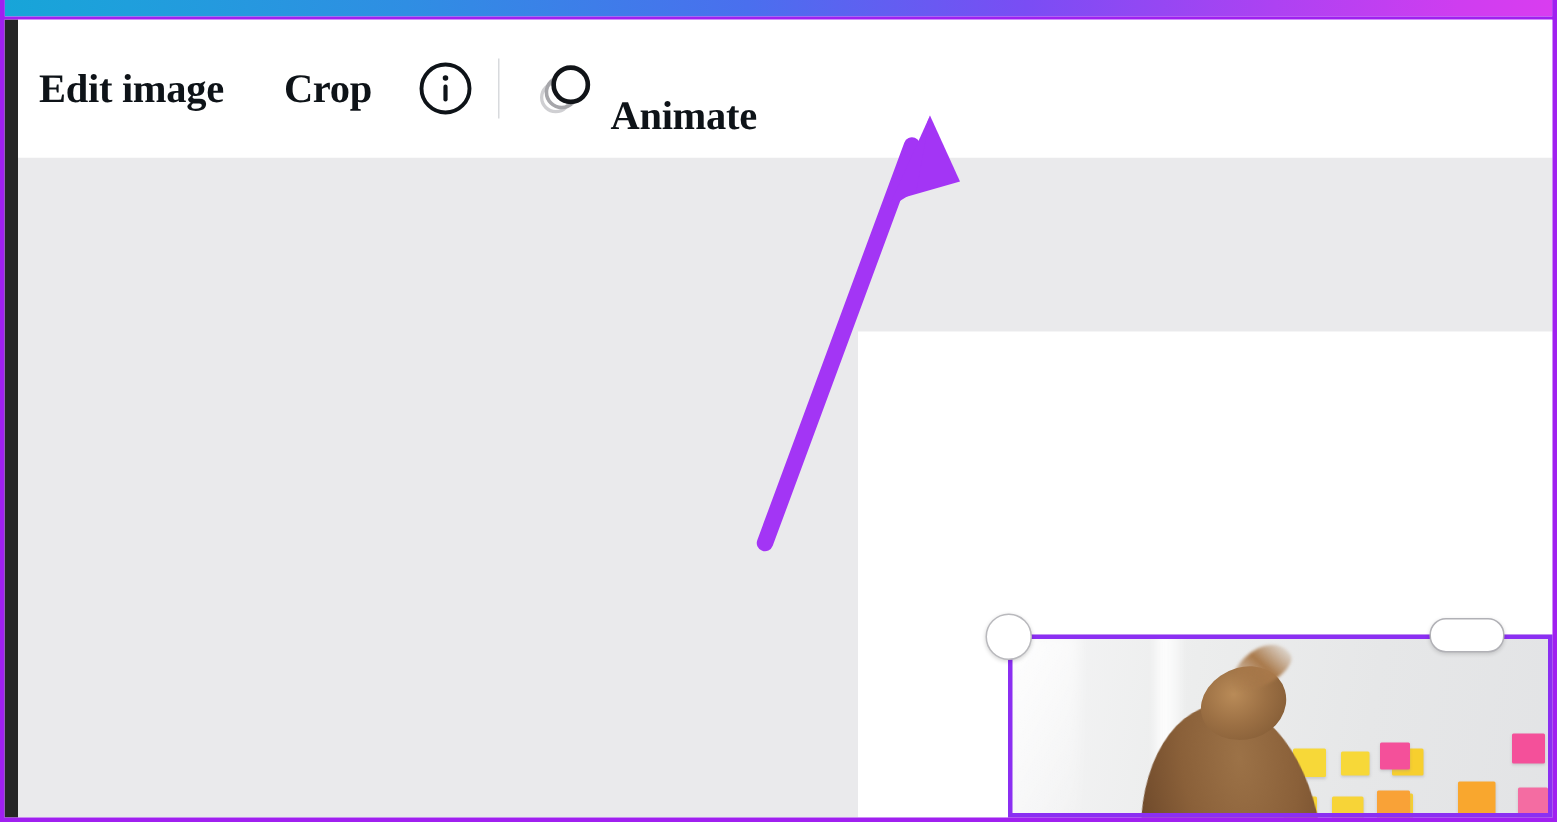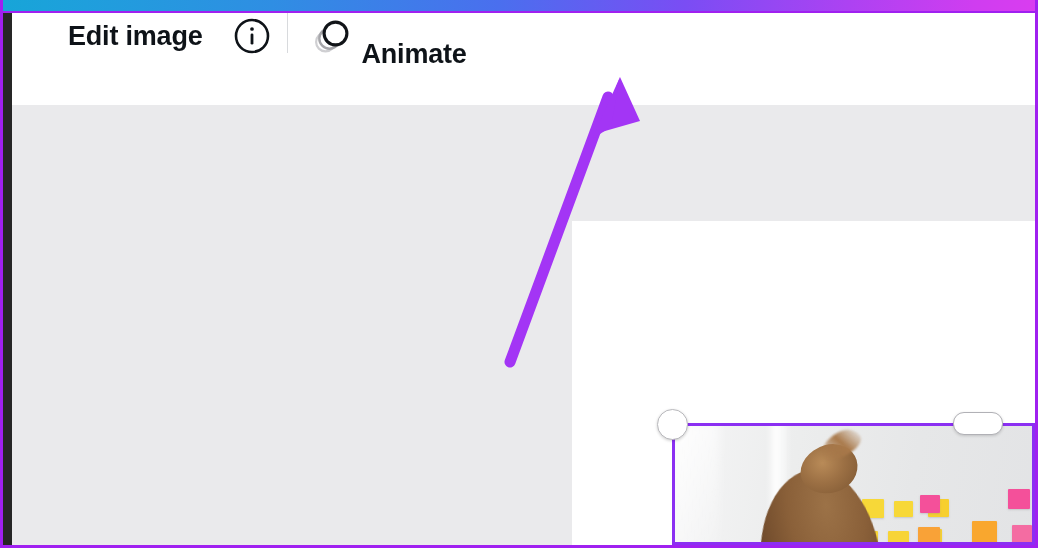--- a/index.html
+++ b/index.html
@@ -90,23 +90,23 @@
     top: 13px;
     width: 1023px;
     height: 92px;
     background: #ffffff;
     display: flex;
     align-items: center;
     z-index: 20;
   }
   .toolbar-inner {
     display: flex;
-    align-items: flex-start;
-    padding-left: 42px;
+    align-items: center;
     height: 100%;
+    font-family: Liberation Serif, serif;
   }
   .tb-item {
     display: flex;
     align-items: center;
     justify-content: center;
     height: 46px;
     padding: 0 14px;
     border-radius: 6px;
     cursor: pointer;
     color: #0e1318;
@@ -341,20 +341,23 @@
   </div>
 
   <div class="sel-border"></div>
   <div class="handle-circle"></div>
   <div class="handle-pill"></div>
 
   <div class="toolbar">
     <div class="toolbar-inner">
       <div class="tb-item tb-gap-a">
         <span>Edit image</span>
+      </div>
+      <div class="tb-item tb-gap-a">
+        <span>Crop</span>
       </div>
       <div class="tb-icon-btn">
         <svg width="38" height="38" viewBox="0 0 38 38">
           <circle cx="19" cy="19" r="16" fill="none" stroke="#0e1318" stroke-width="2.6"></circle>
           <circle cx="19" cy="12" r="1.85" fill="#0e1318"></circle>
           <rect x="17.6" y="16.4" width="2.8" height="11.2" rx="1.35" fill="#0e1318"></rect>
         </svg>
       </div>
       <div class="tb-divider"></div>
       <div class="animate-group">

